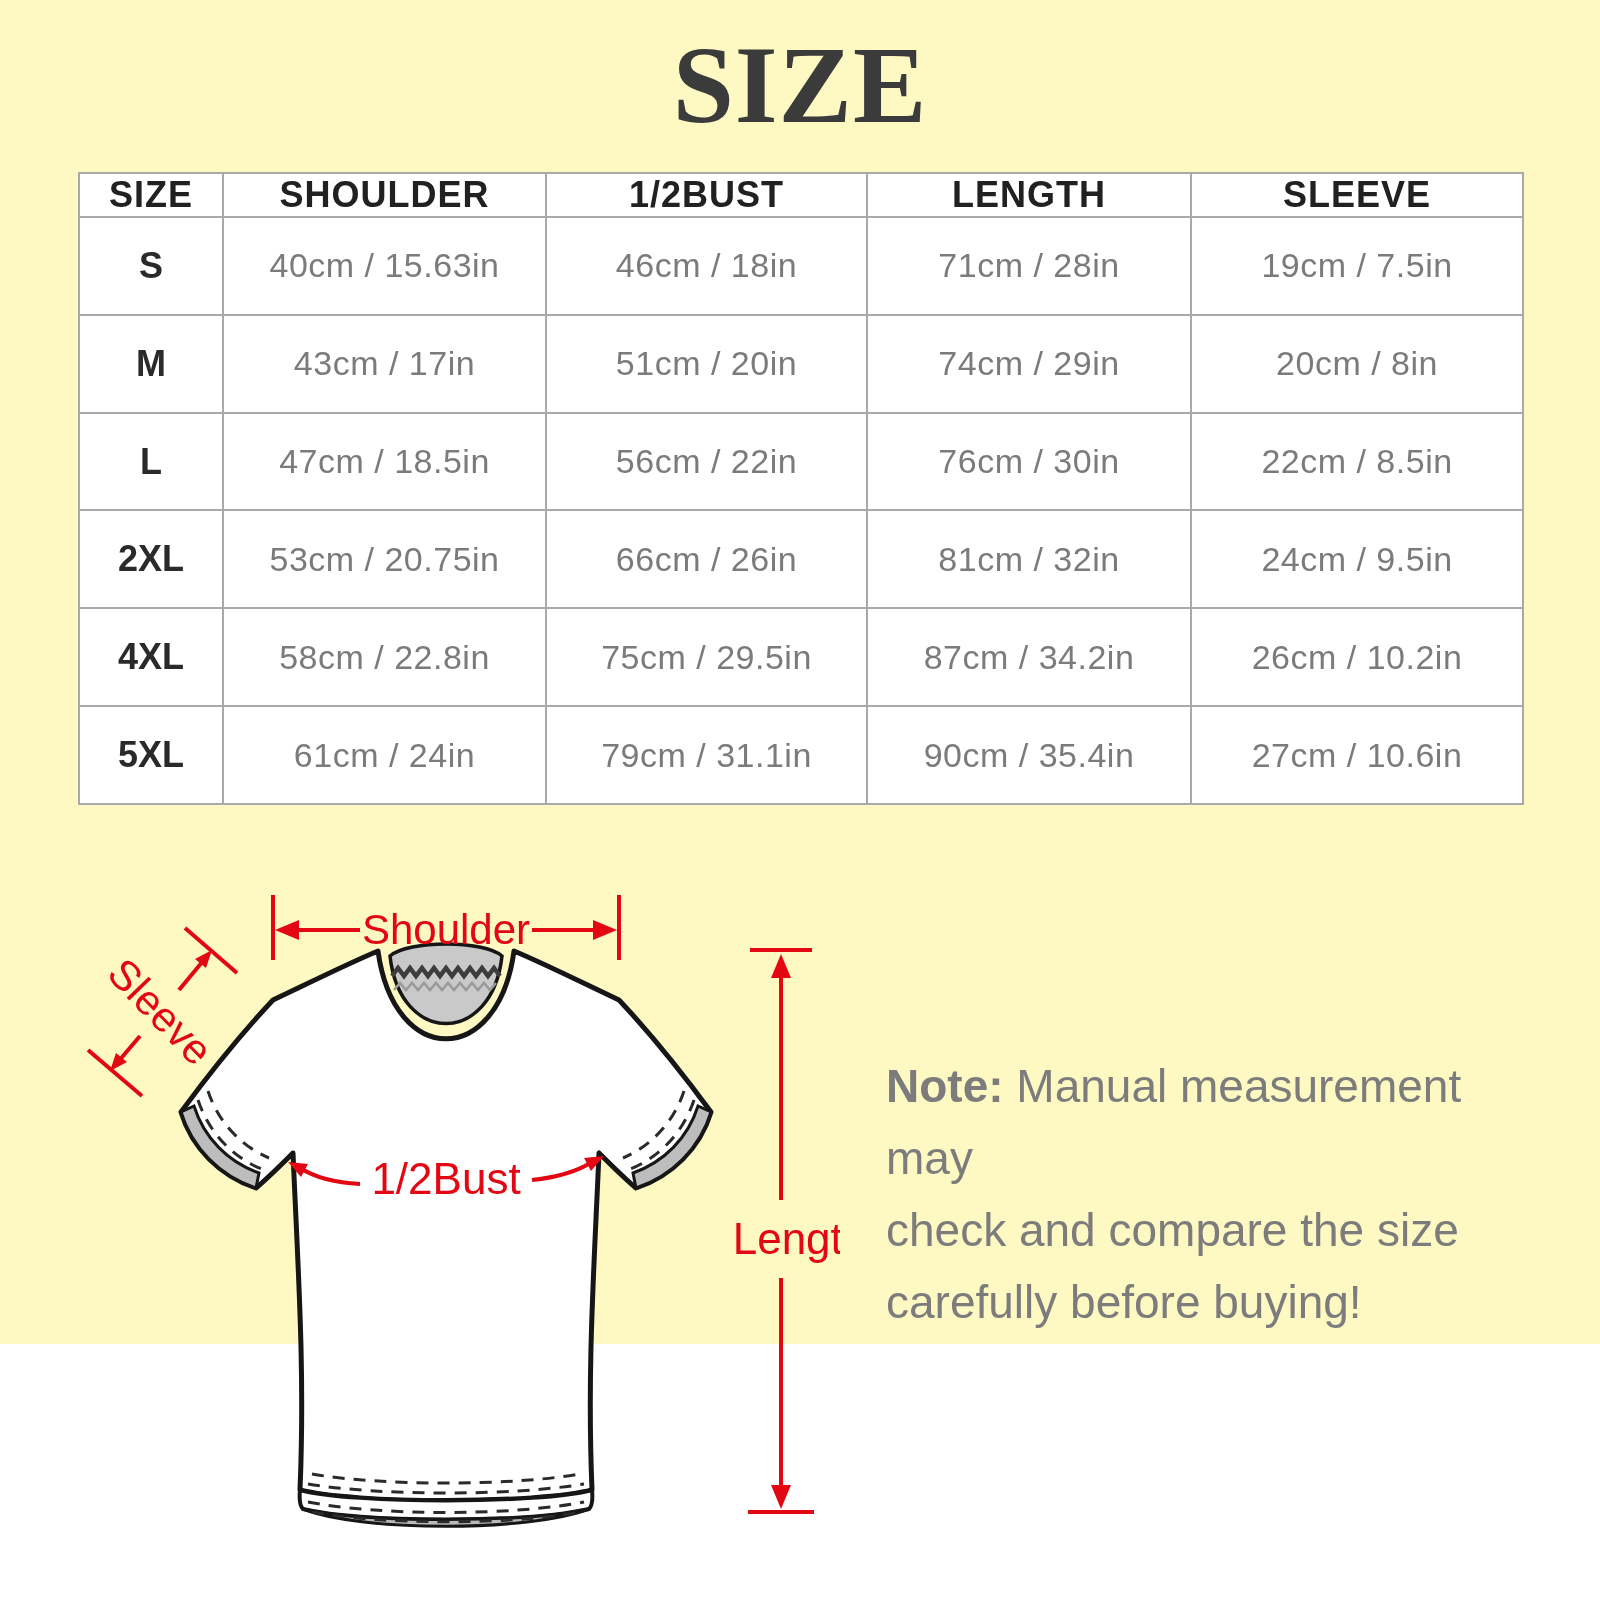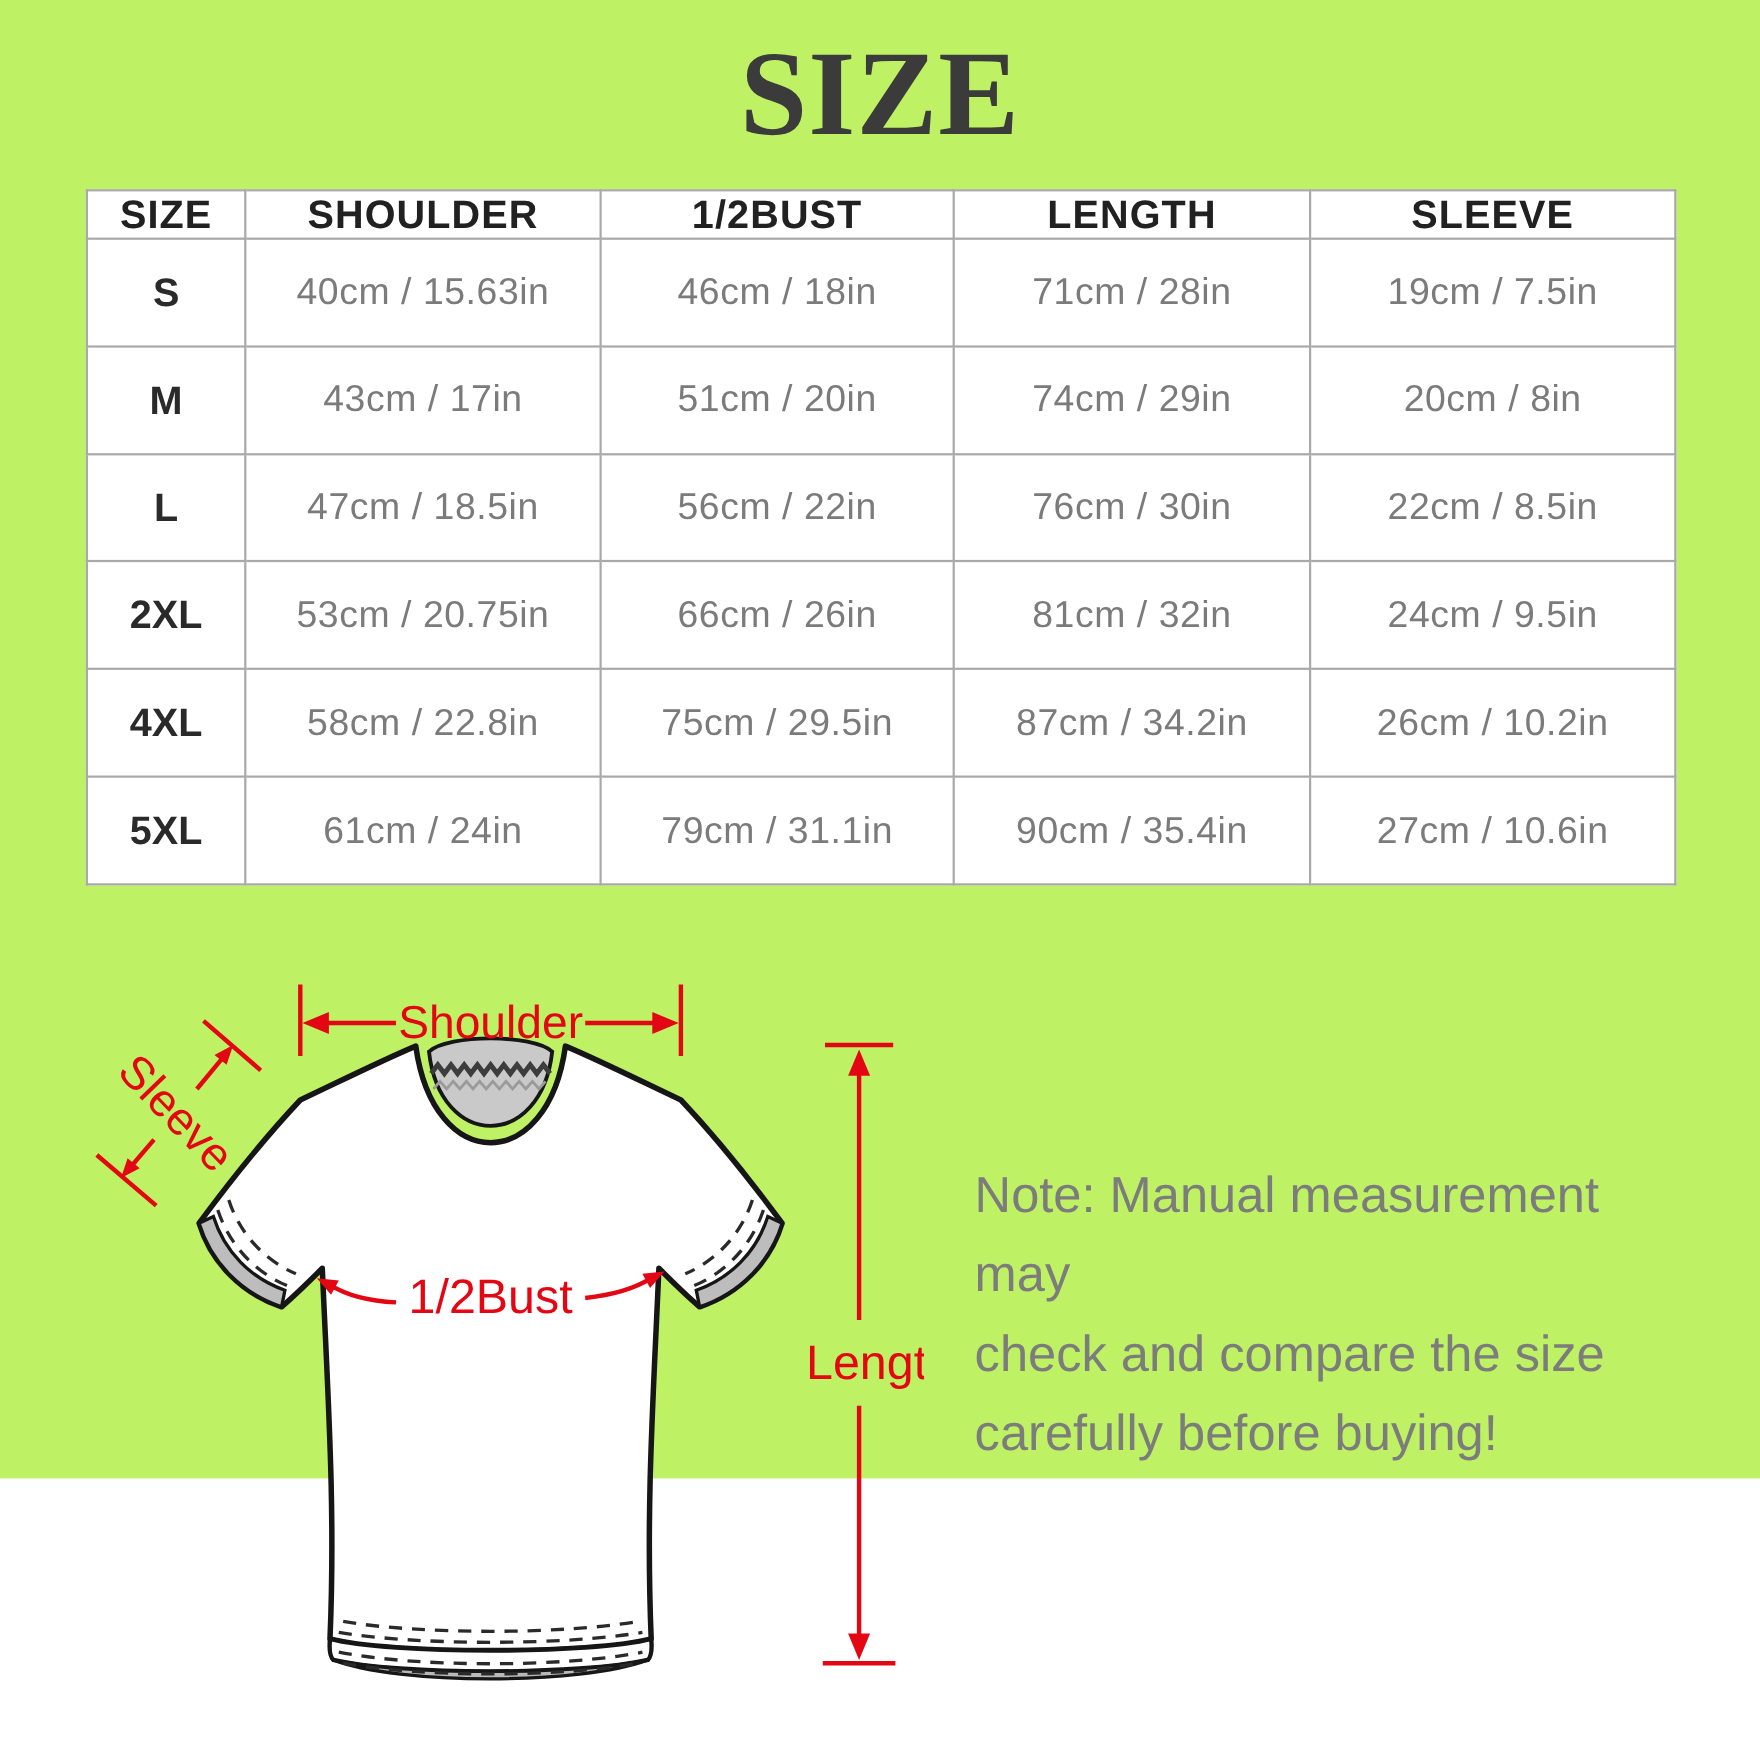--- a/index.html
+++ b/index.html
@@ -1,17 +1,17 @@
 <!DOCTYPE html>
 <html><head>
 <meta charset="utf-8">
 <style>
   html,body{margin:0;padding:0;width:1600px;height:1600px;background:#ffffff;overflow:hidden;
             font-family:"Liberation Sans",sans-serif;}
-  .stage{position:relative;width:1600px;height:1344px;background:#bef264;}
+  .stage{position:relative;width:1600px;height:1344px;background:#fef9c3;}
 
   .page-title{position:absolute;top:30px;left:0;width:100%;text-align:center;
               font-family:"Liberation Serif",serif;font-weight:bold;font-size:110px;
               color:#3b3b3b;letter-spacing:1px;line-height:1;}
 
   table.size-table{position:absolute;left:78px;top:172px;width:1444px;height:633px;
                    border-collapse:collapse;table-layout:fixed;text-align:center;background:#fff;}
   table.size-table th,table.size-table td{border:2px solid #a9a9a9;padding:0;vertical-align:middle;}
   table.size-table th{font-size:36px;font-weight:bold;color:#212121;letter-spacing:1px;}
   td.sz{font-size:36px;font-weight:bold;color:#2a2a2a;}
@@ -21,21 +21,21 @@
   svg text.red-label{fill:#e30613;font-family:"Liberation Sans",sans-serif;font-size:42px;}
   svg text.red-label-lg{fill:#e30613;font-family:"Liberation Sans",sans-serif;font-size:44px;}
   svg .redline{stroke:#e30613;stroke-width:4;fill:none;}
   svg .redfill{fill:#e30613;stroke:none;}
   svg .wrinkle{stroke:#e3e3e3;fill:none;stroke-linecap:round;}
   svg .stitch{stroke:#2a2a2a;fill:none;stroke-width:3;stroke-dasharray:12 9;}
 
   .note{position:absolute;left:886px;top:1050px;width:630px;color:#7c7c7c;
         font-size:46px;line-height:72px;}
   .note .nline{display:block;}
-  .note .nlabel{font-weight:normal;}
+  .note .nlabel{font-weight:bold;}
 </style>
 </head>
 <body>
 
 <div class="stage">
 
   <div class="page-title">SIZE</div>
 
   <table class="size-table">
     <colgroup>

